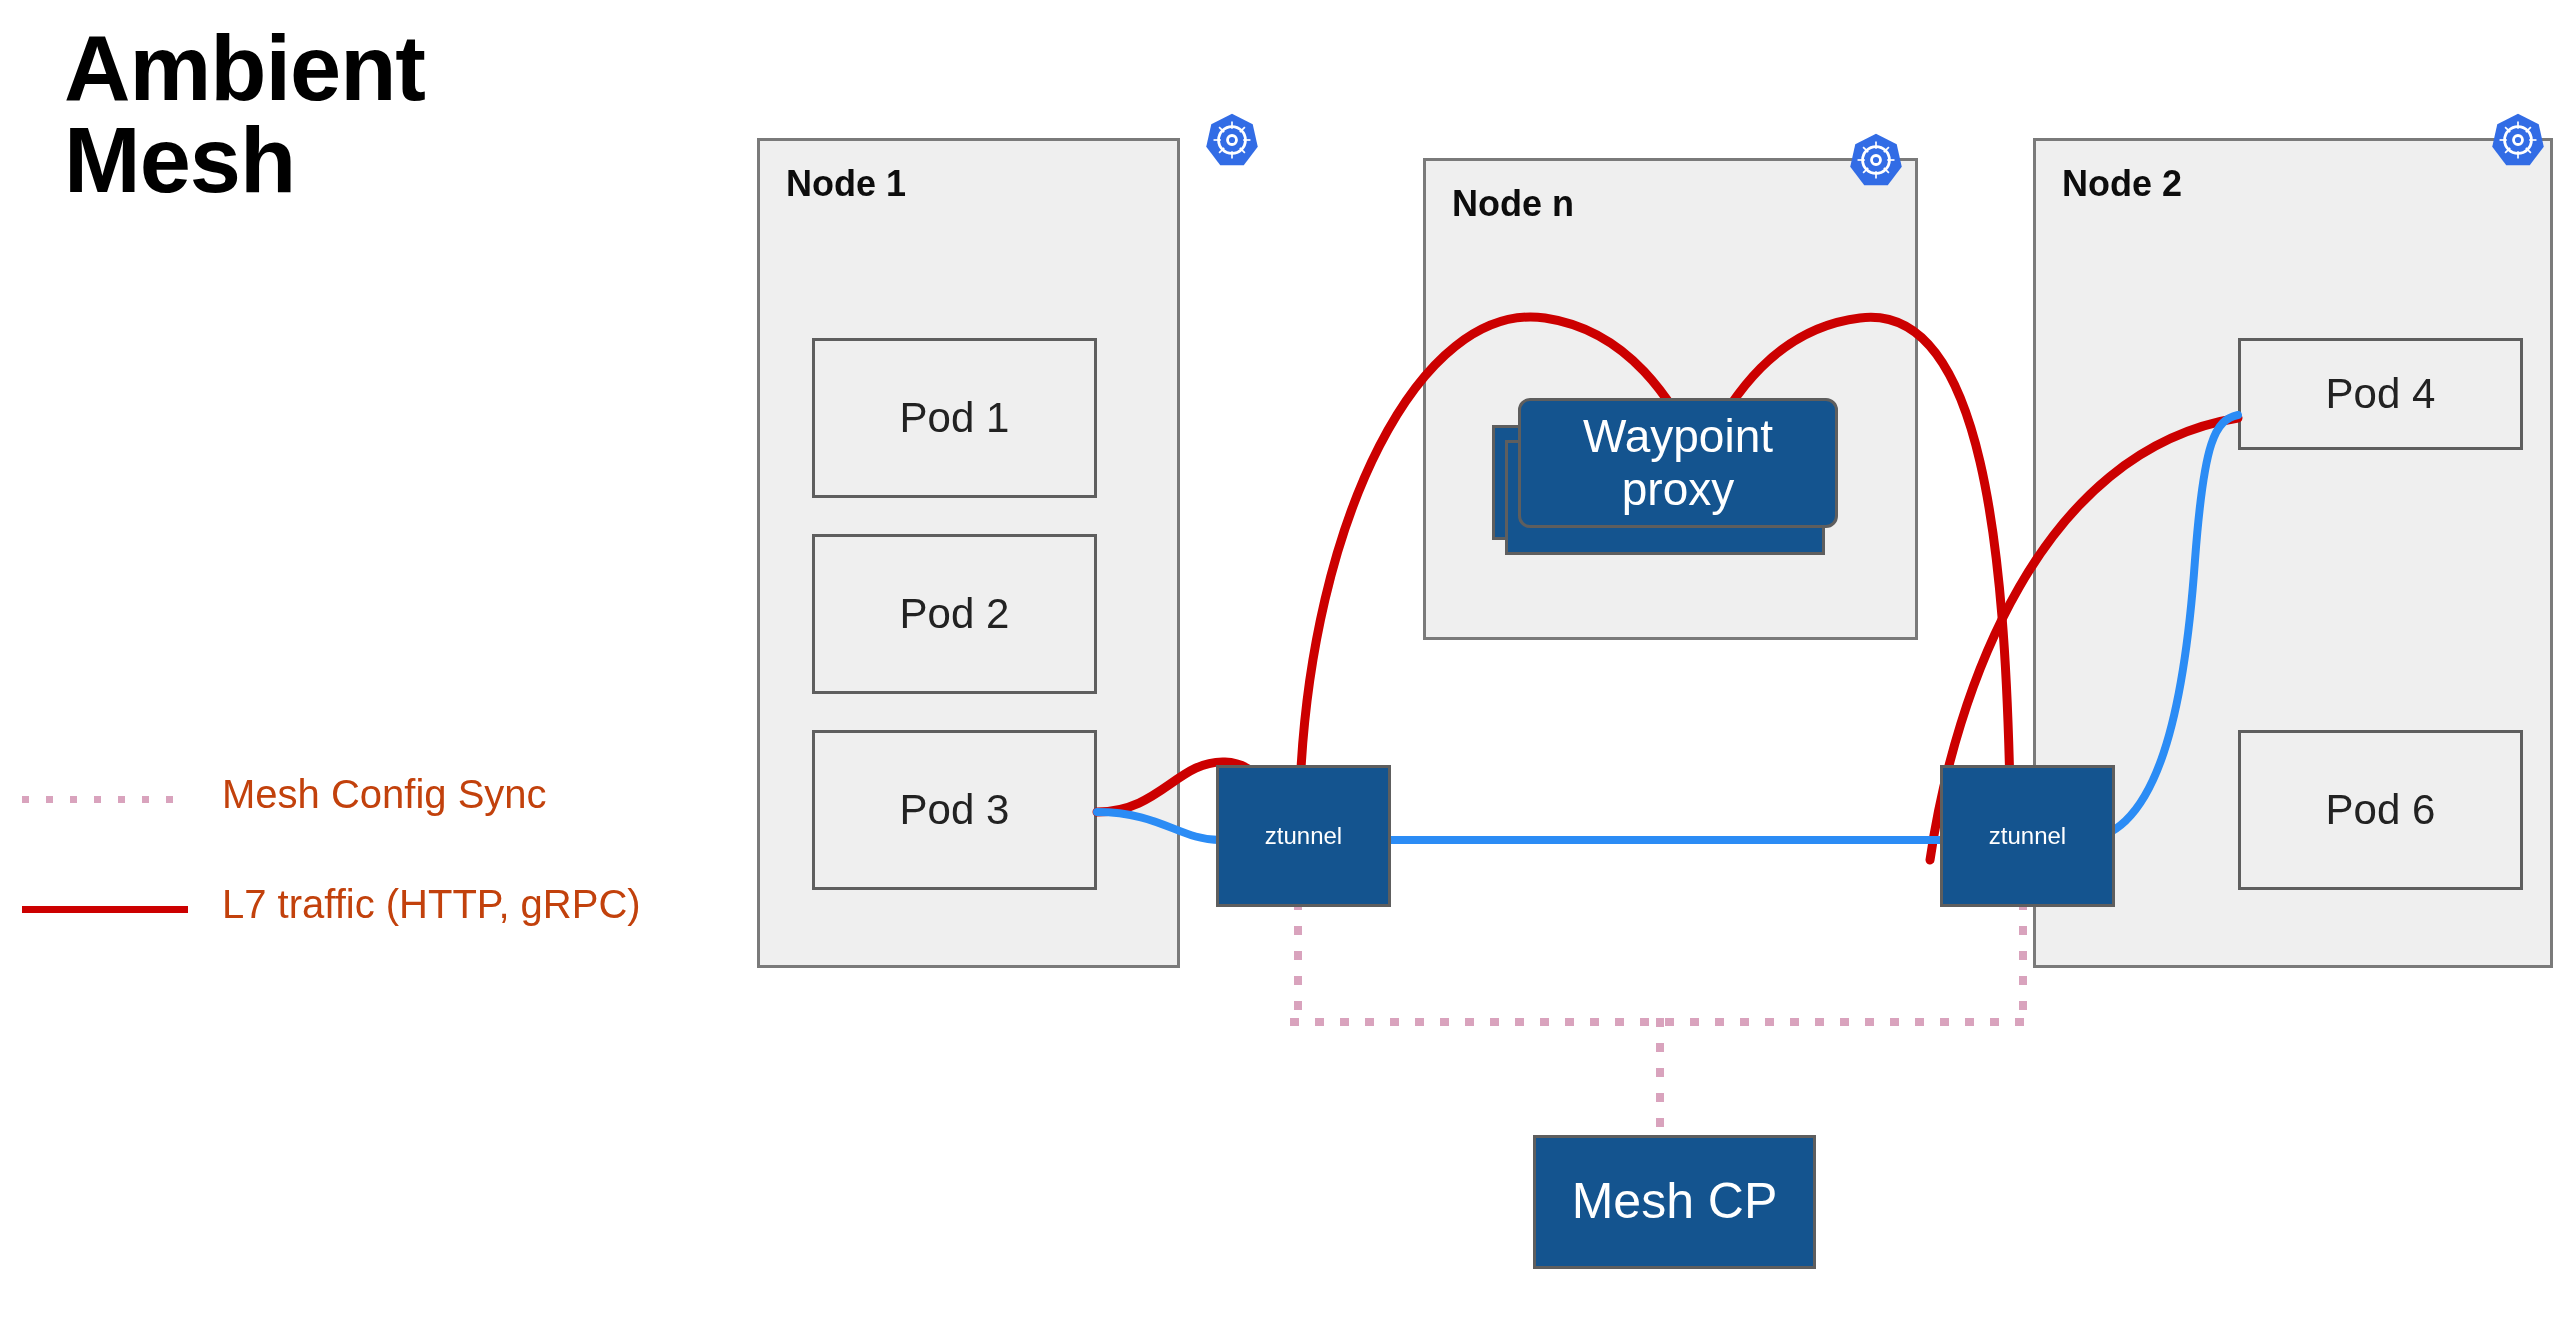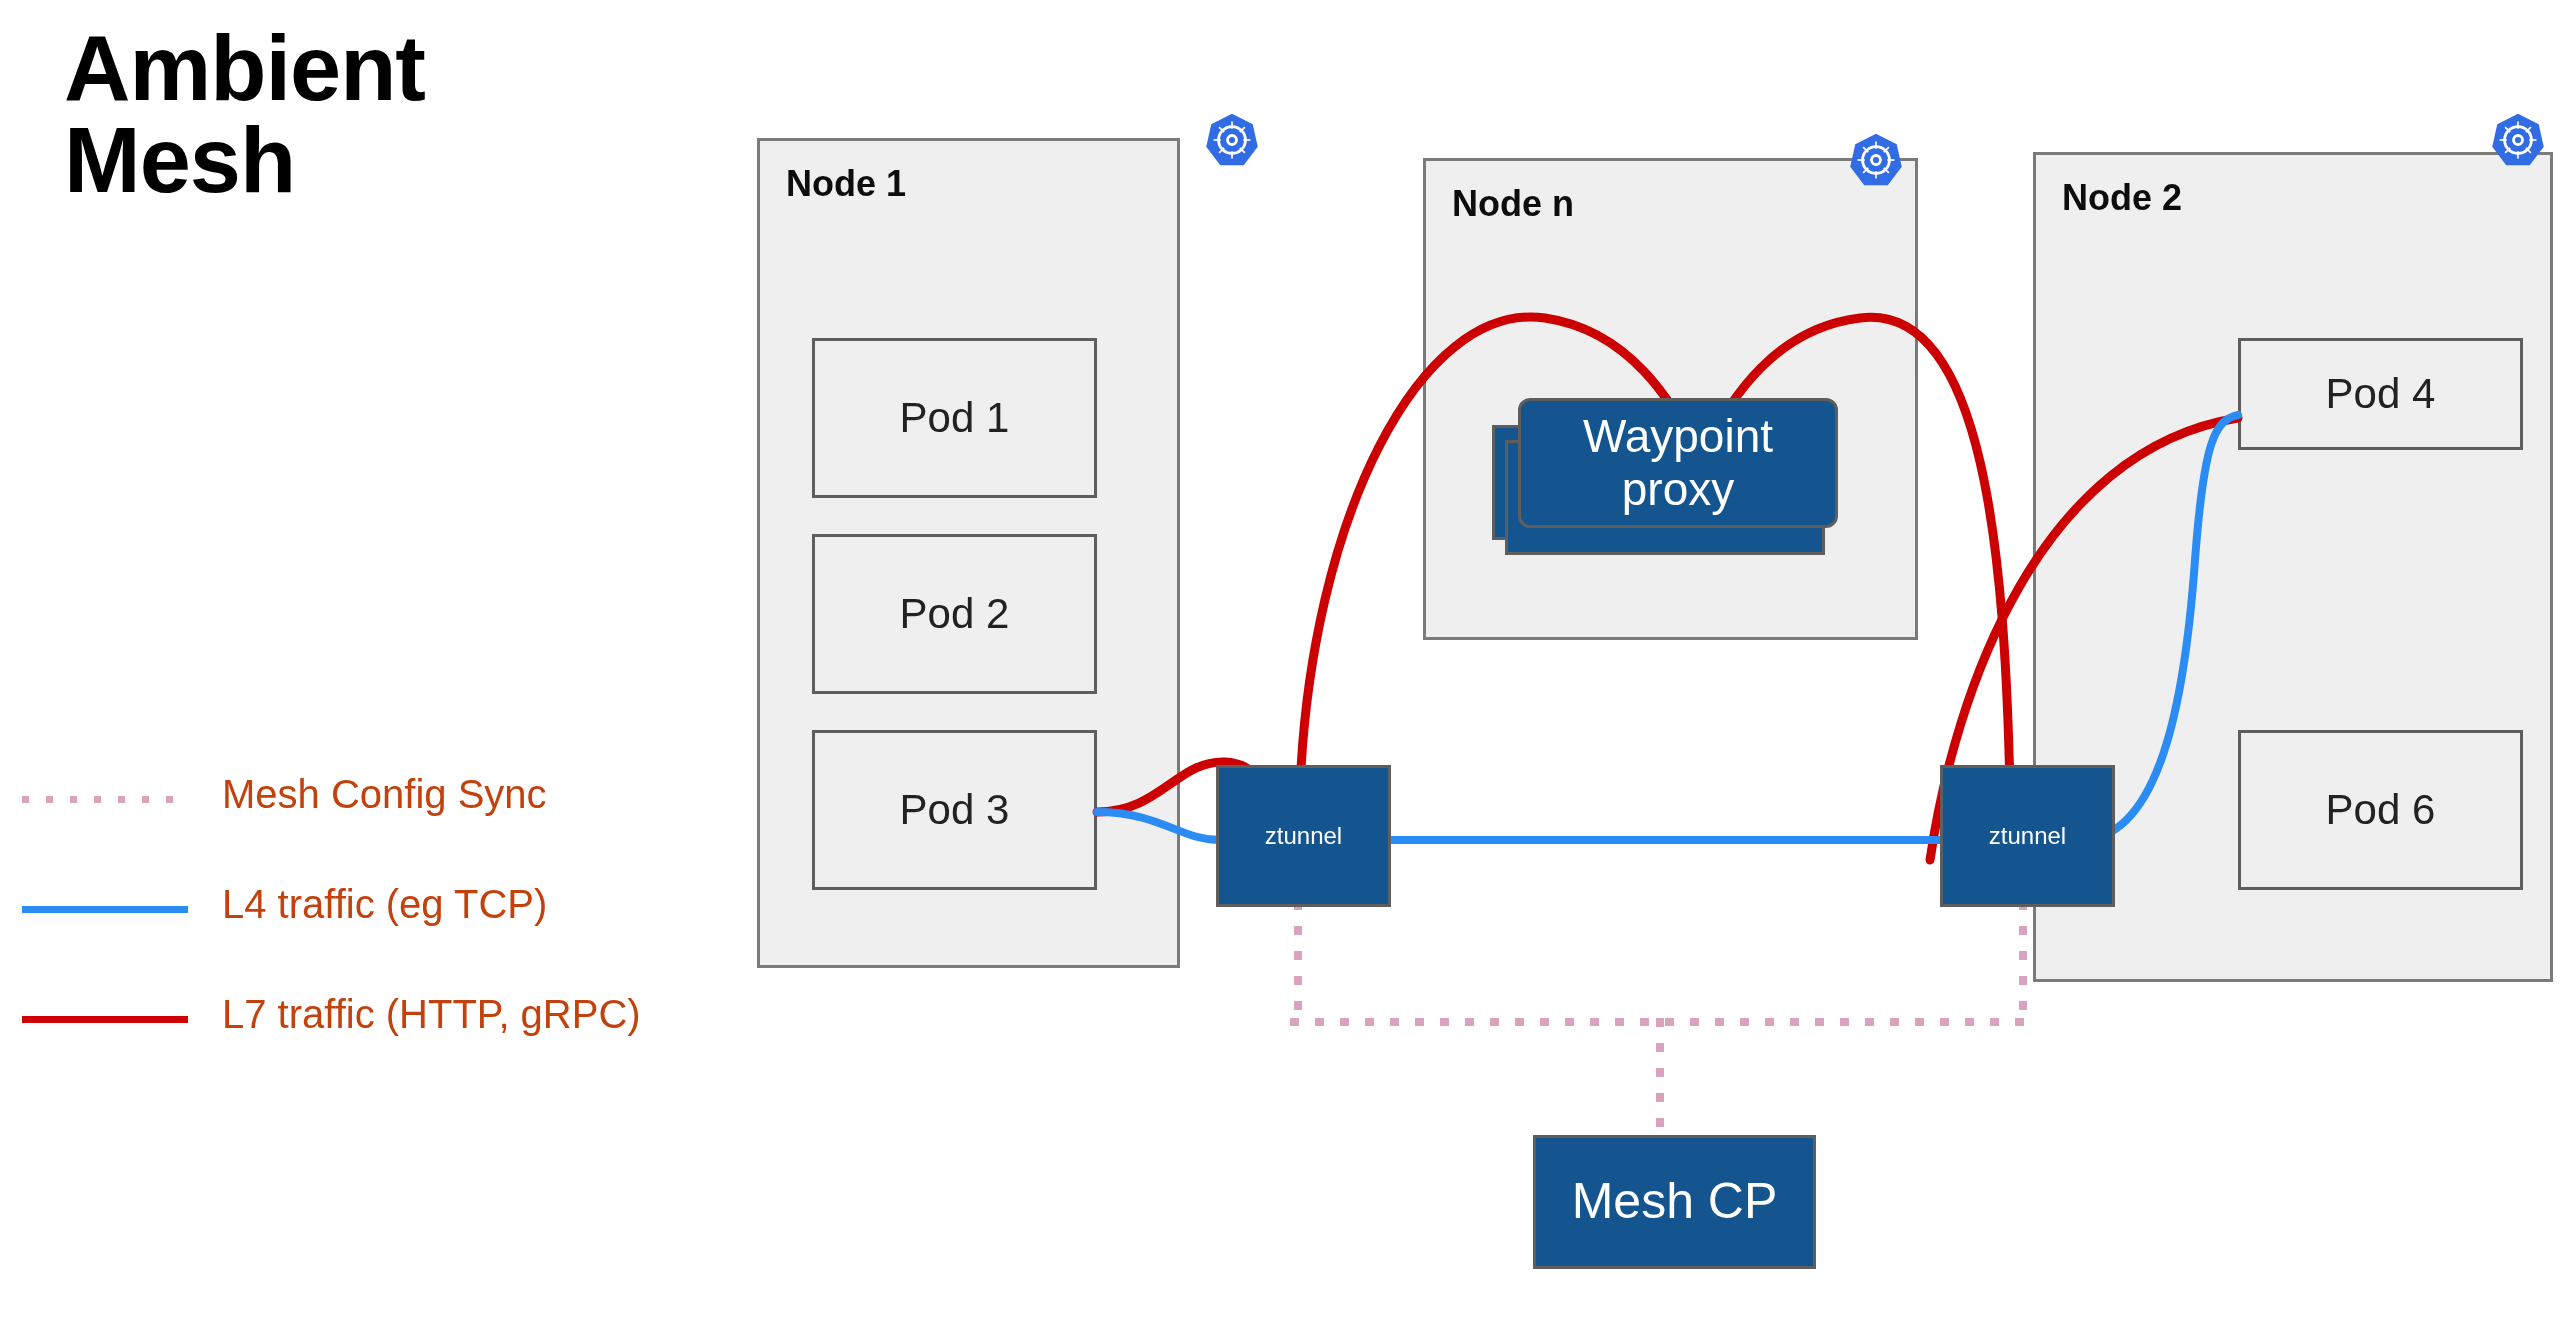--- a/index.html
+++ b/index.html
@@ -159,24 +159,20 @@
   <div id="title">Ambient
 Mesh</div>
 
   <div id="legend">
 
     <div class="legend-row">
       <div class="legend-swatch dotted"></div>
       <div class="legend-label">Mesh Config Sync</div>
     </div>
 
-    <div class="legend-row">
-      <div class="legend-swatch solid-blue"></div>
-      <div class="legend-label">L4 traffic (eg TCP)</div>
-    </div>
 
     <div class="legend-row">
       <div class="legend-swatch solid-red"></div>
       <div class="legend-label">L7 traffic (HTTP, gRPC)</div>
     </div>
 
   </div>
 
   <div class="node-box" style="left:757px; top:138px; width:423px; height:830px;">
     <div class="node-title">Node 1</div>
@@ -189,21 +185,21 @@
     <span class="pod-label">Pod 2</span>
   </div>
   <div class="pod-box" style="left:812px; top:730px; width:285px; height:160px;">
     <span class="pod-label">Pod 3</span>
   </div>
 
   <div class="node-box" style="left:1423px; top:158px; width:495px; height:482px;">
     <div class="node-title">Node n</div>
   </div>
 
-  <div class="node-box" style="left:2033px; top:152px; width:520px; height:830px;">
+  <div class="node-box" style="left:2033px; top:138px; width:520px; height:830px;">
     <div class="node-title">Node 2</div>
   </div>
 
   <div class="pod-box" style="left:2238px; top:338px; width:285px; height:112px;">
     <span class="pod-label">Pod 4</span>
   </div>
   <div class="pod-box" style="left:2238px; top:730px; width:285px; height:160px;">
     <span class="pod-label">Pod 6</span>
   </div>
 

